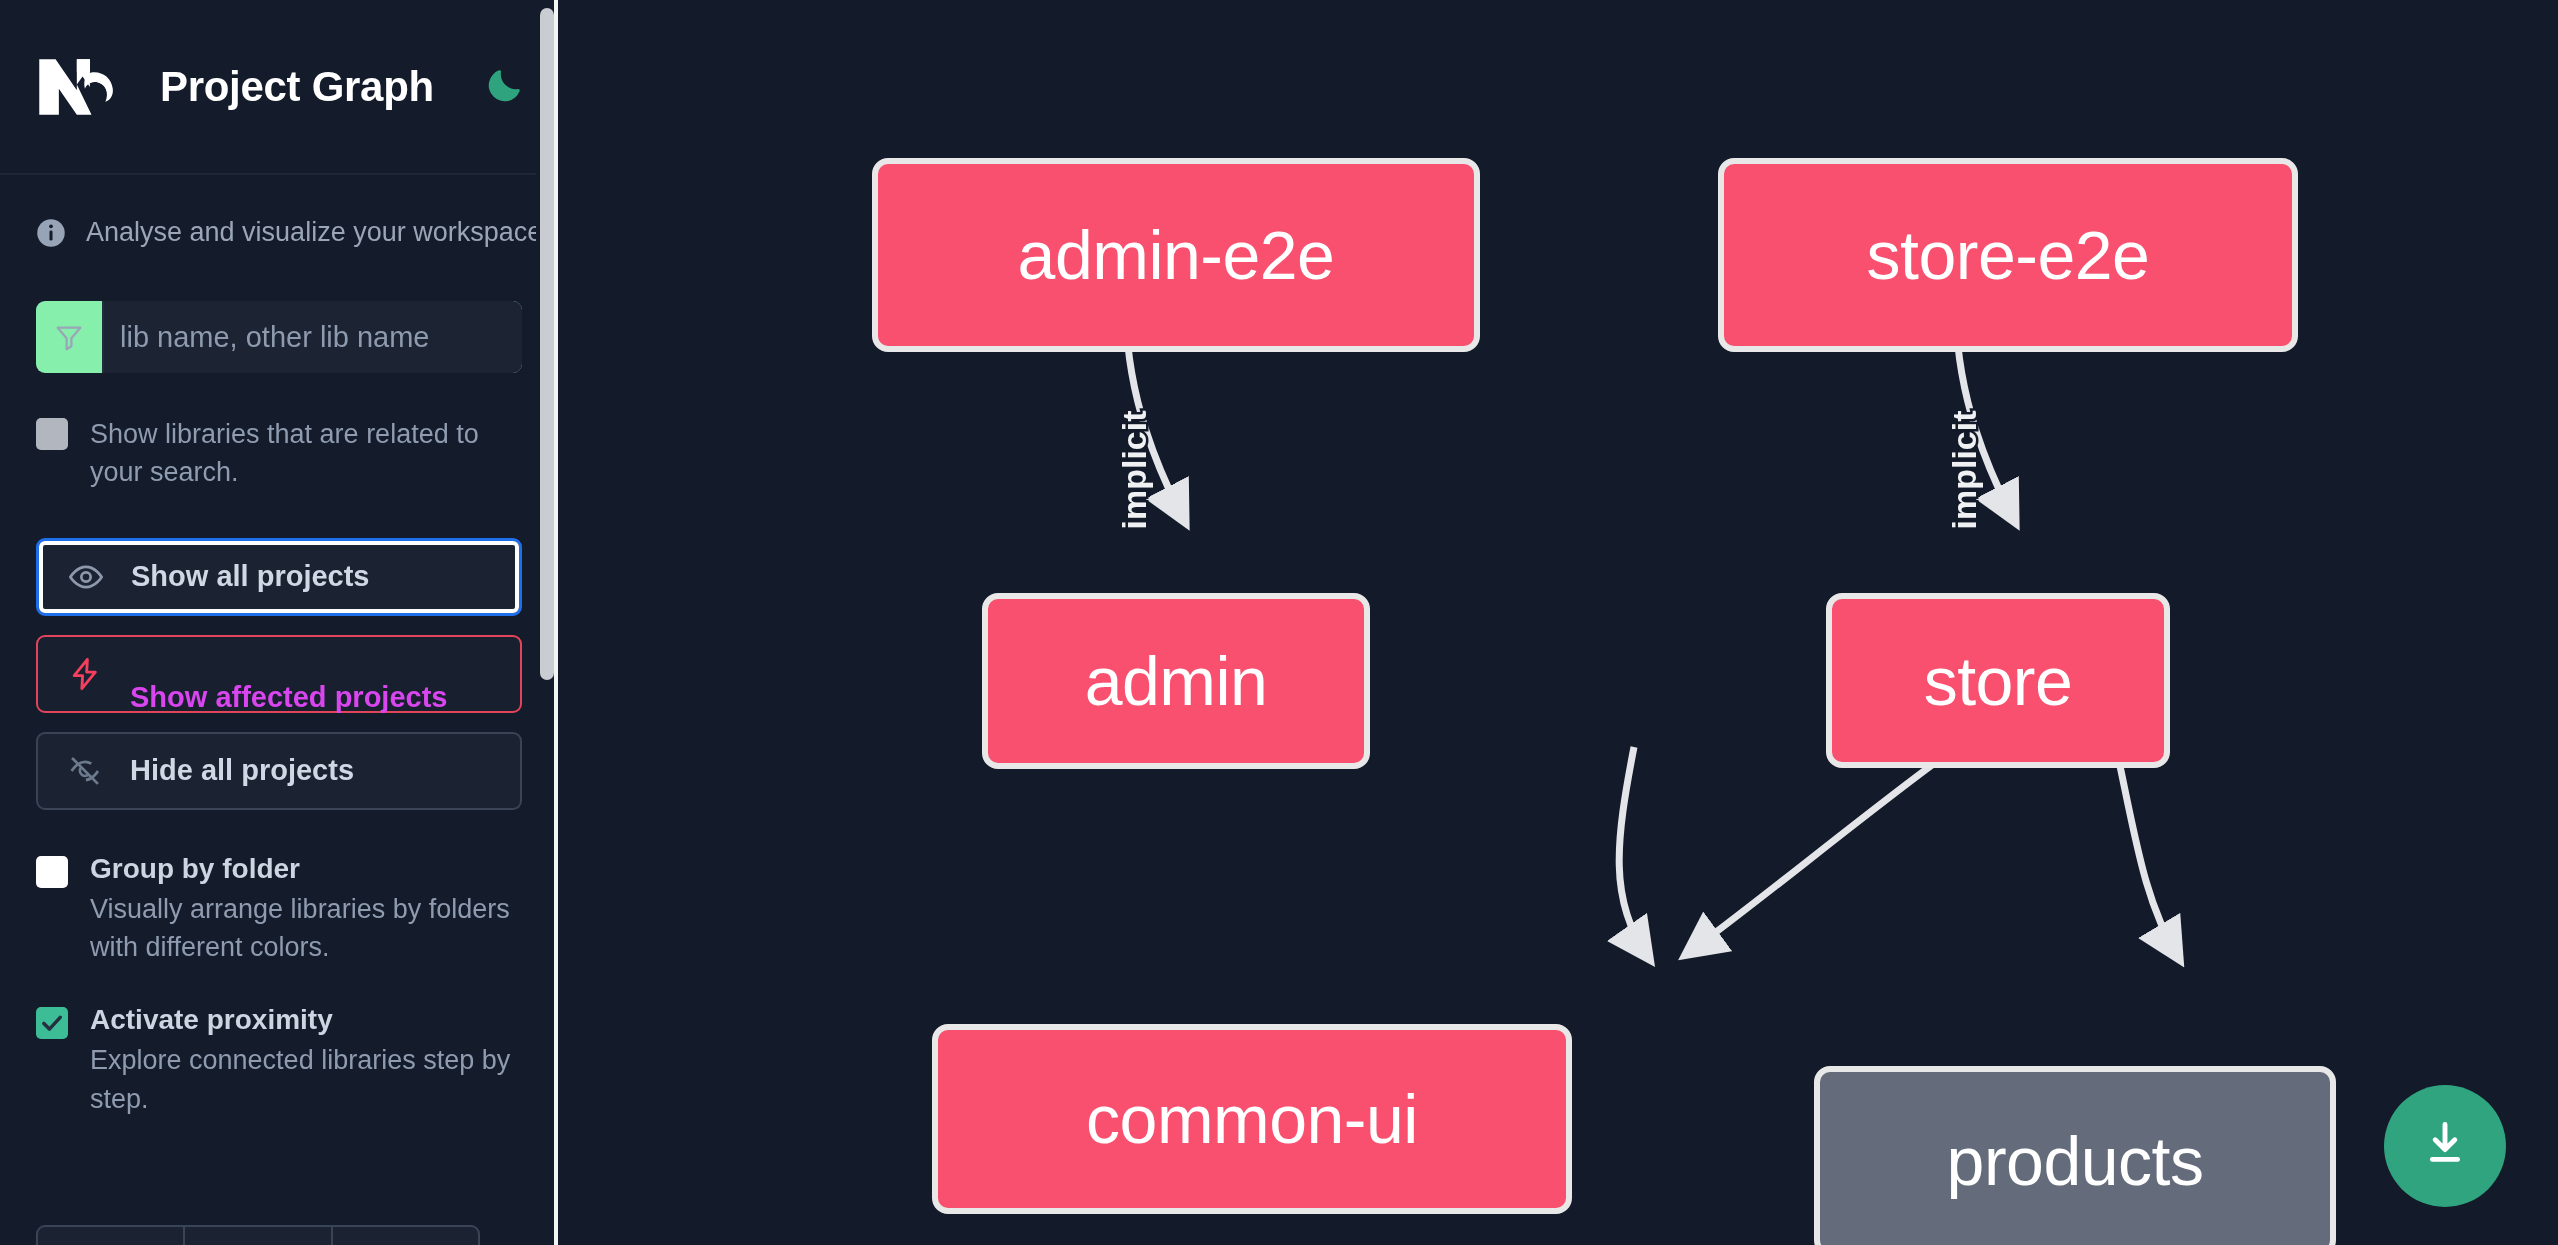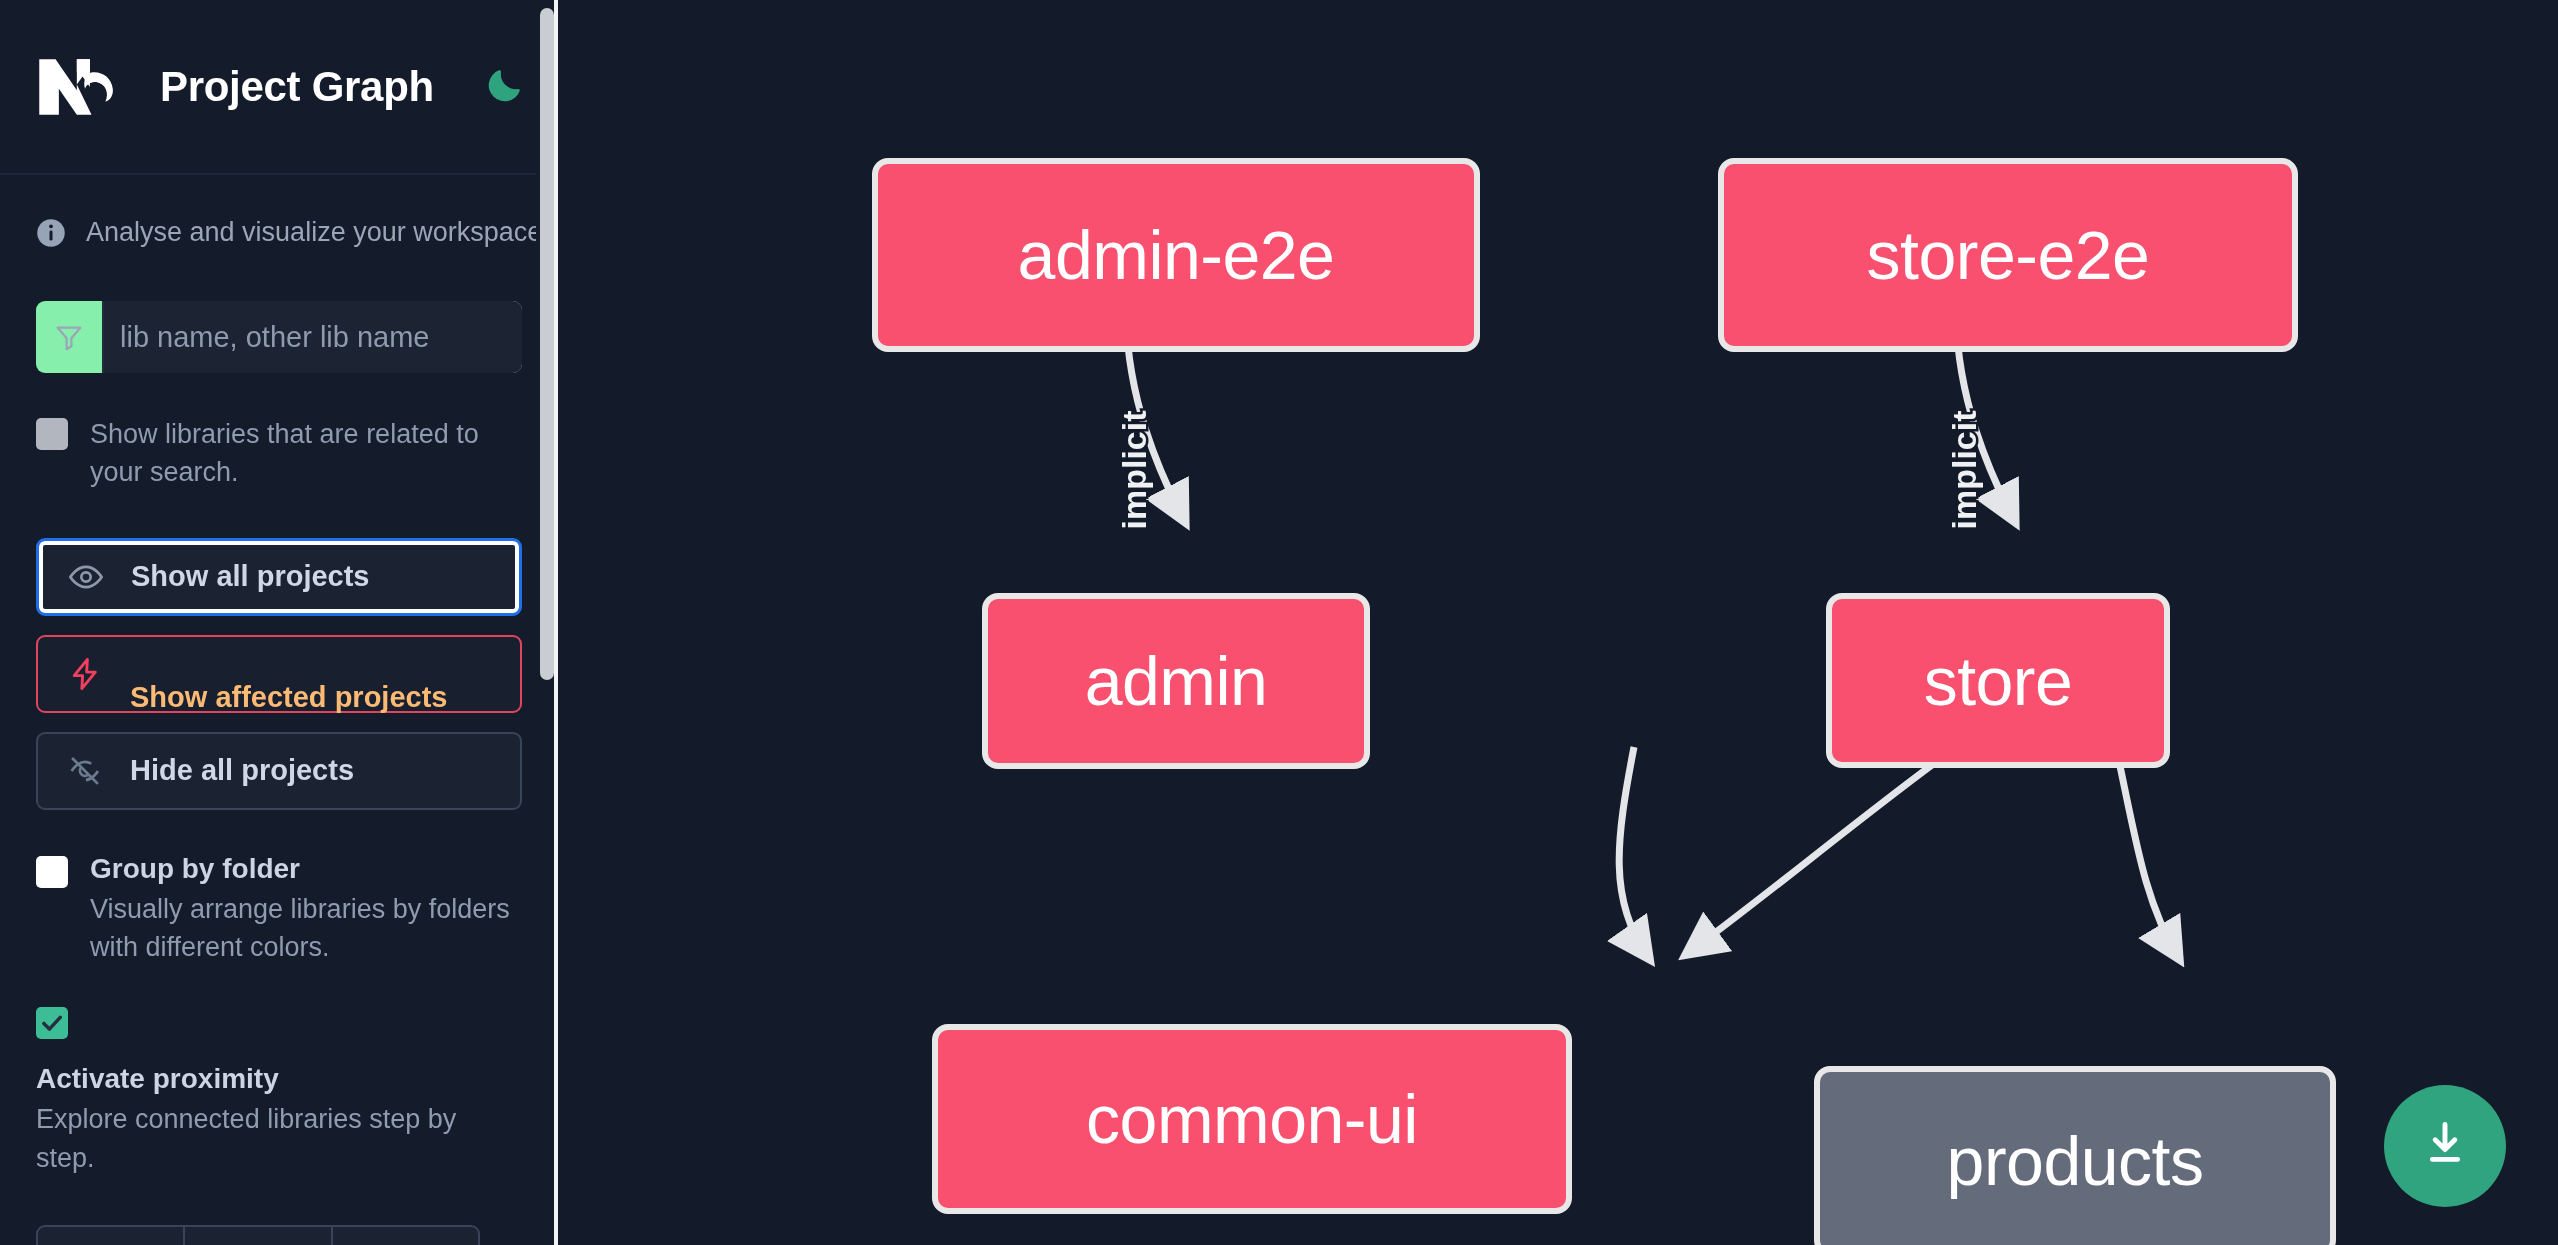--- a/index.html
+++ b/index.html
@@ -125,21 +125,21 @@
   #search-input::placeholder { color: #8e9bae; }
 
   
   .check-row {
     display: flex;
     padding: 0 36px;
     gap: 22px;
   }
   .check-row.r1 { margin-top: 40px; }
   .check-row.r2 { margin-top: 41px; }
-  .check-row.r3 { margin-top: 36px; flex-direction: column; }
+  .check-row.r3 { margin-top: 36px; }
 
   .cbox {
     width: 32px; height: 32px;
     flex: 0 0 32px;
     border-radius: 5px;
     margin-top: 5px;
     cursor: pointer;
     display: flex; align-items: center; justify-content: center;
   }
   .cbox.grey   { background: #b2b7bf; }
@@ -186,21 +186,21 @@
     outline: 4px solid #ffffff;
     outline-offset: -7px;
     background: #1b2333;
   }
   #btn-show-all .lbl { color: #cfd8e4; }
 
   #btn-show-affected {
     border: 2px solid #e2445c;
     background: #18202f;
   }
-  #btn-show-affected .lbl { color: #fdba74; margin-top: 48px; }
+  #btn-show-affected .lbl { color: #d946ef; margin-top: 48px; }
 
   #btn-hide-all { background: #1b2333; border: 2px solid #394457; }
   #btn-hide-all .lbl { color: #cfd8e4; }
 
   .act-ico { width: 38px; height: 38px; flex: 0 0 38px; display:flex; align-items:center; justify-content:center;}
 
   
   #bottom-group {
     position: absolute;
     left: 36px;

